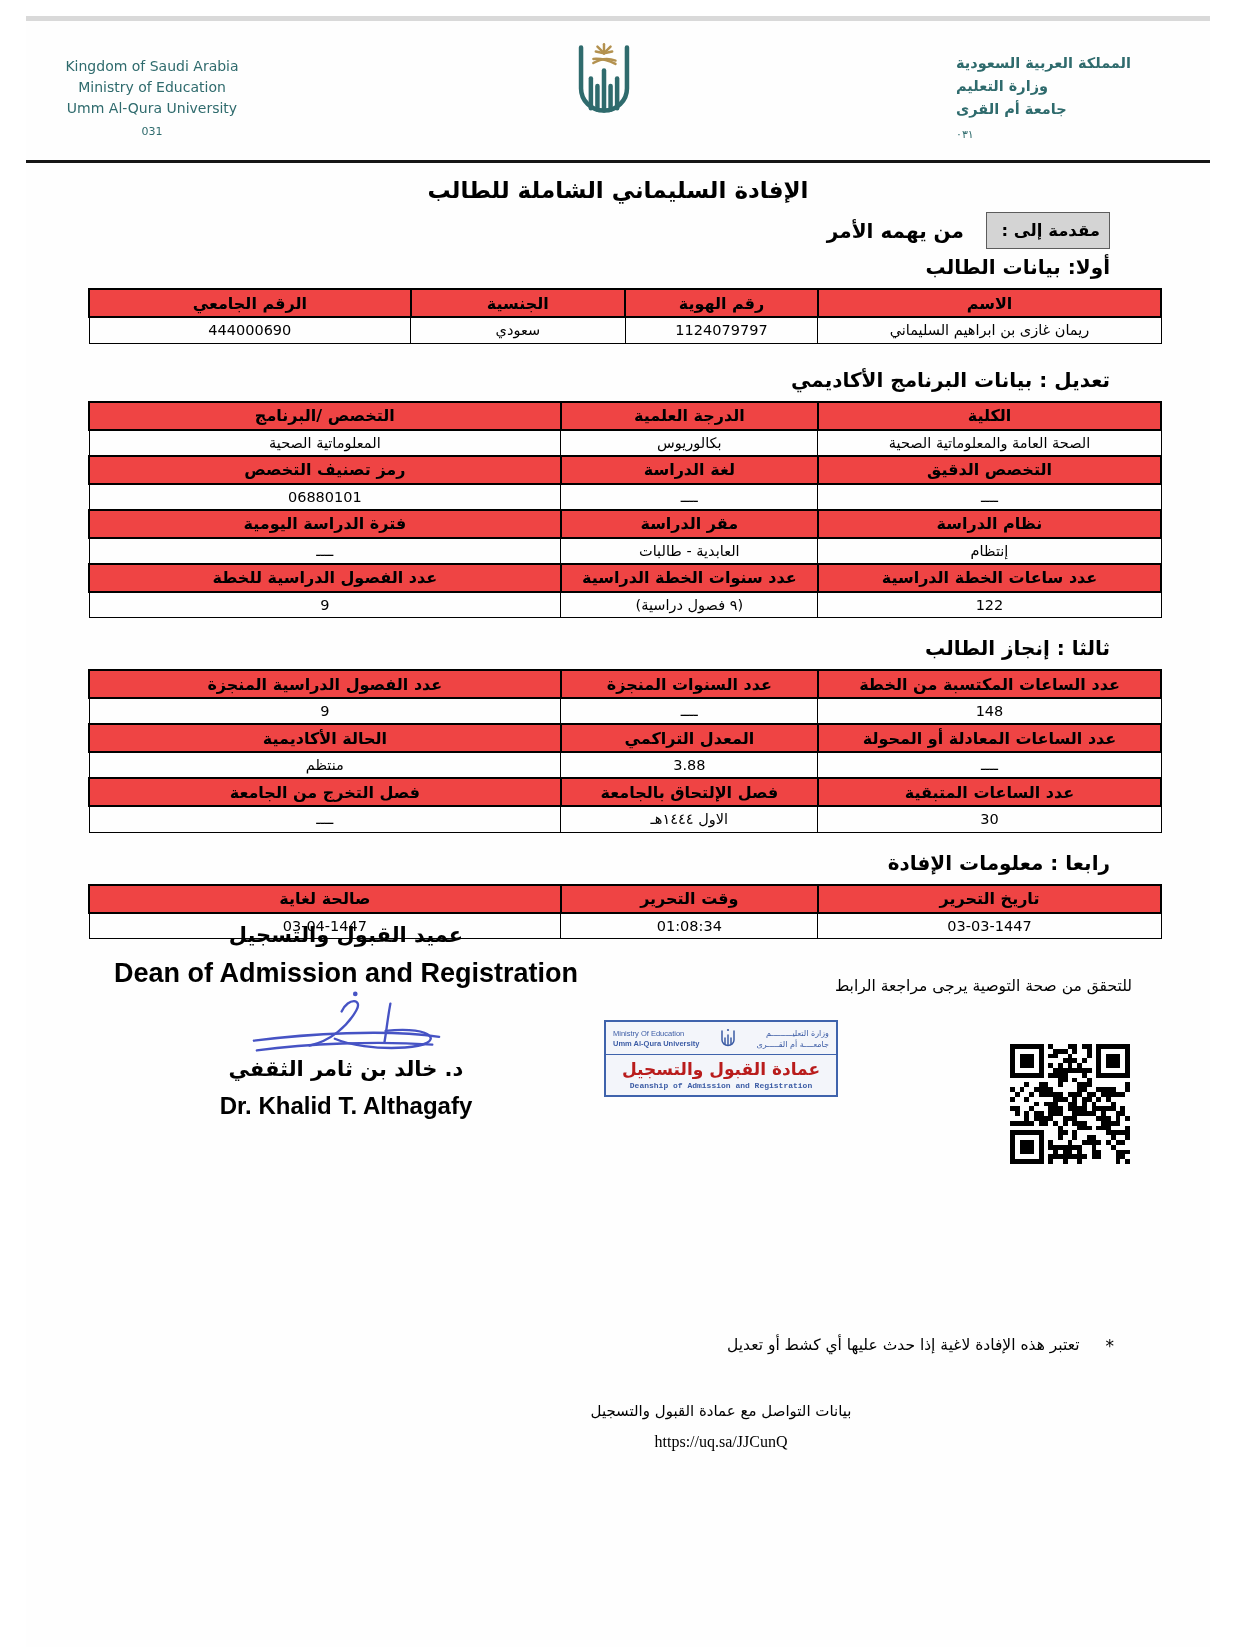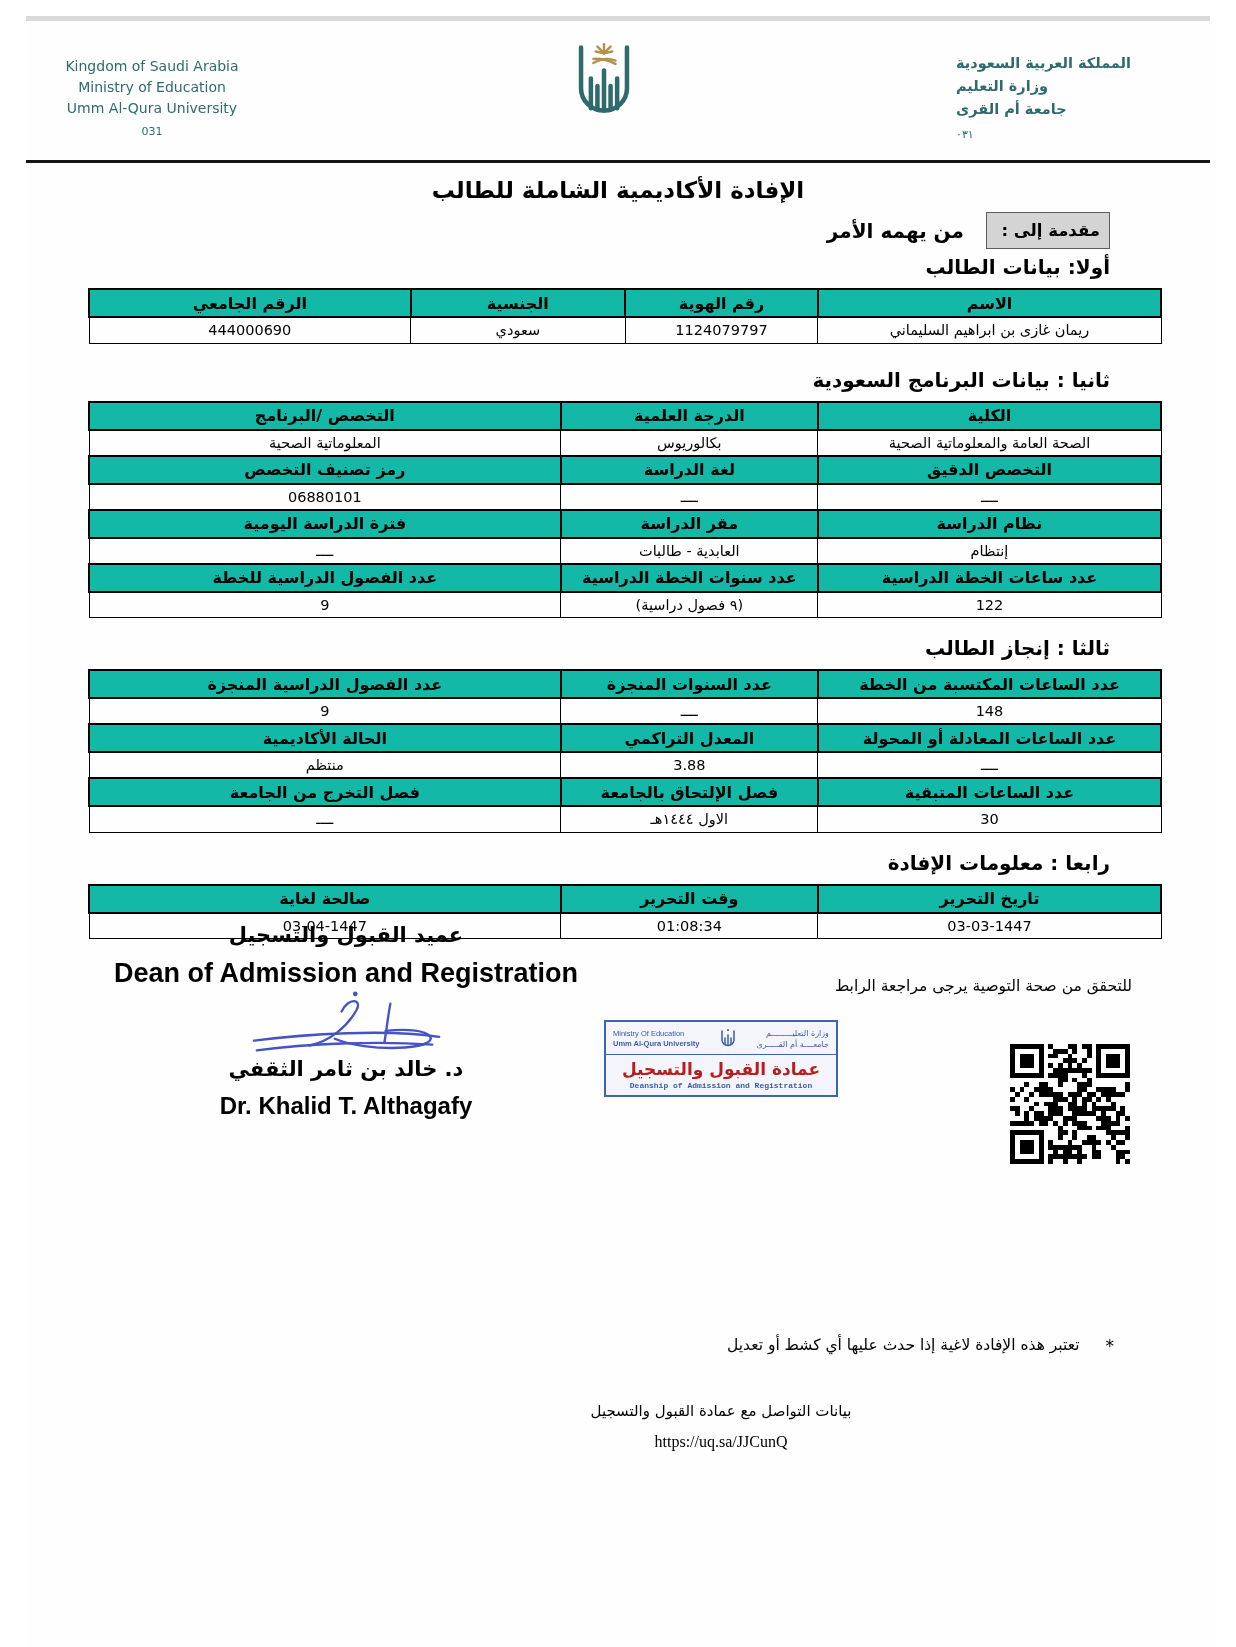--- a/index.html
+++ b/index.html
@@ -28,21 +28,21 @@
   .intro-box { width:124px; height:37px; background:#d4d4d4; border:1px solid #5c5c5c;
                display:flex; align-items:center; padding-right:9px; font-size:16.5px; font-weight:bold; }
   .intro-val { font-size:20px; font-weight:bold; }
 
   .sec-title { direction:rtl; text-align:right; margin:0 100px 0 0; font-size:20px; font-weight:bold; line-height:28px; }
   .mt1 { margin-top:4px; } .mt2 { margin-top:22px; } .mt3 { margin-top:16px; }
 
   
   table.tbl { direction:rtl; border-collapse:collapse; table-layout:fixed;
               width:1074px; margin:7px 100px 0 62px; }
-  .tbl th { background:#14b8a6; border:2px solid #000; font-size:16px; font-weight:bold;
+  .tbl th { background:#ef4444; border:2px solid #000; font-size:16px; font-weight:bold;
             text-align:center; height:28px; padding:1px 6px; }
   .tbl td { border:1px solid #000; font-size:14.5px; text-align:center; height:26px; padding:1px 2px; }
   .t4 col:nth-child(1){width:32%} .t4 col:nth-child(2){width:18%}
   .t4 col:nth-child(3){width:20%} .t4 col:nth-child(4){width:30%}
   .t3 col:nth-child(1){width:32%} .t3 col:nth-child(2){width:24%} .t3 col:nth-child(3){width:44%}
 
   
   .sig-block { position:absolute; left:58px; top:904px; width:524px; text-align:center; }
   .sig-ar { font-size:21px; font-weight:bold; line-height:30px; }
   .sig-en { font-family:"Liberation Sans", sans-serif; font-size:27px; font-weight:bold; line-height:38px; margin-top:4px; }
@@ -109,21 +109,21 @@
 
     <div class="hdr-right">
       <div>المملكة العربية السعودية</div>
       <div>وزارة التعليم</div>
       <div>جامعة أم القرى</div>
       <div class="sm">٠٣١</div>
     </div>
   </div>
   <div class="rule"></div>
 
-  <div class="doc-title">الإفادة الأكاديمية الشاملة للطالب</div>
+  <div class="doc-title">الإفادة السليماني الشاملة للطالب</div>
   <div class="intro">
     <div class="intro-box">مقدمة إلى :</div>
     <div class="intro-val">من يهمه الأمر</div>
   </div>
 
   <div class="sec-title mt1">أولا: بيانات الطالب</div>
   <table class="tbl t4">
     <colgroup>
         <col>
         <col>
@@ -139,21 +139,21 @@
     </tr>
     <tr>
       <td>ريمان غازى بن ابراهيم السليماني</td>
       <td>1124079797</td>
       <td>سعودي</td>
       <td>444000690</td>
     </tr>
   </tbody>
     </table>
 
-  <div class="sec-title mt2">ثانيا : بيانات البرنامج السعودية</div>
+  <div class="sec-title mt2">تعديل : بيانات البرنامج الأكاديمي</div>
   <table class="tbl t3">
     <colgroup>
         <col>
         <col>
         <col>
       </colgroup>
     <tbody>
         <tr>
       <th>الكلية</th>
       <th>الدرجة العلمية</th>

